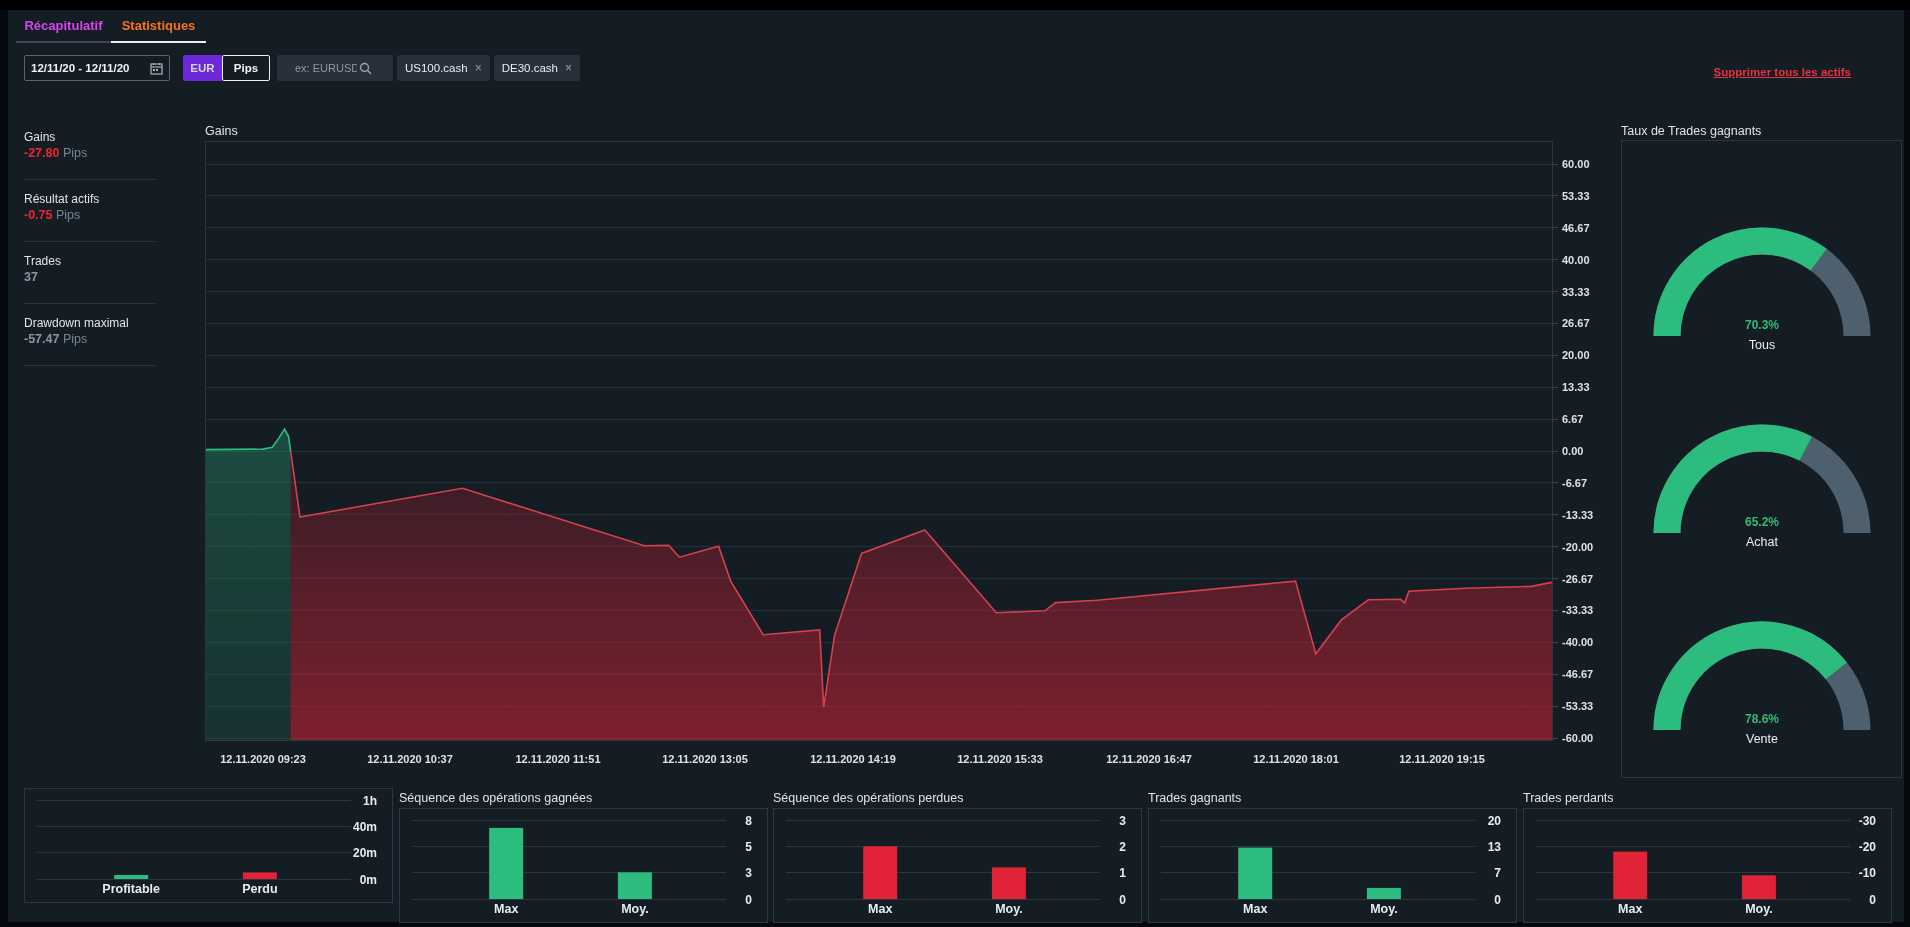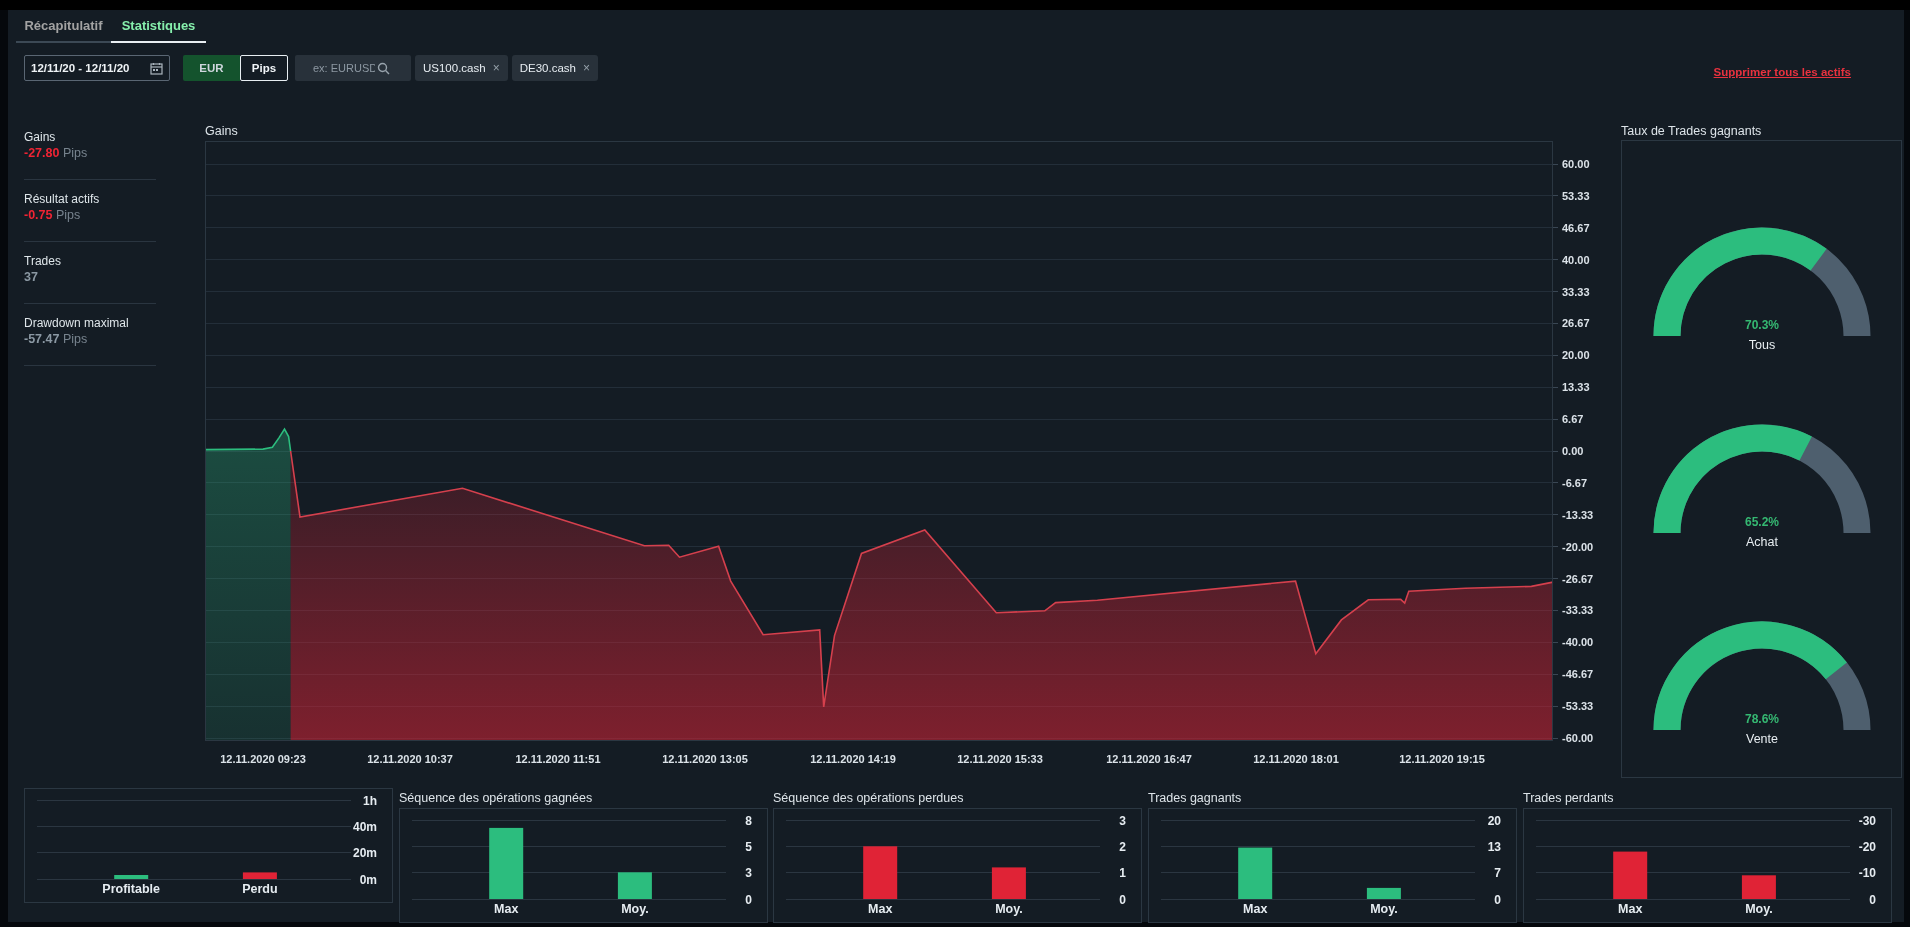--- a/index.html
+++ b/index.html
@@ -5,31 +5,31 @@
   html,body{margin:0;padding:0;background:#05080c;}
   body{width:1910px;height:927px;position:relative;overflow:hidden;
        font-family:"Liberation Sans","DejaVu Sans",sans-serif;color:#e7edf2;}
   .app{position:absolute;left:8px;top:0;width:1896px;height:922px;background:#141c24;}
   .topstrip{position:absolute;left:0;top:0;width:1910px;height:10px;background:#000;z-index:9;}
 
   
   .tabs{position:absolute;left:8px;top:12px;height:32px;display:flex;}
   .tab{width:95px;text-align:center;font-size:13px;font-weight:bold;line-height:28px;cursor:pointer;}
   .tab .underline{height:2px;margin-top:1px;}
-  .tab.inactive{color:#a3a3a3;}
+  .tab.inactive{color:#d946ef;}
   .tab.inactive .underline{background:#3c4955;}
-  .tab.active{color:#86efac;}
+  .tab.active{color:#f97316;}
   .tab.active .underline{background:#e9eef2;}
 
   
   .filters{position:absolute;left:16px;top:55px;height:26px;display:flex;align-items:center;}
   .datebox{width:132px;height:24px;border:1px solid #5a6673;border-radius:2px;display:flex;align-items:center;
            padding:0 6px;font-size:11.5px;font-weight:bold;color:#eef2f5;justify-content:space-between;}
   .seg{display:flex;margin-left:13px;}
-  .btn-eur{width:57px;height:26px;background:#14532d;color:#cfd7dd;font-size:11.5px;font-weight:bold;
+  .btn-eur{width:39px;height:26px;background:#6d28d9;color:#cfd7dd;font-size:11.5px;font-weight:bold;
            display:flex;align-items:center;justify-content:center;border-radius:2px 0 0 2px;}
   .btn-pips{width:46px;height:24px;border:1px solid #e8eef2;border-radius:2px;color:#f0f4f7;font-size:11.5px;
             font-weight:bold;display:flex;align-items:center;justify-content:center;}
   .searchbox{margin-left:7px;width:84px;height:26px;background:#28313a;border-radius:2px;display:flex;
              align-items:center;padding:0 16px;}
   .searchbox input{background:transparent;border:none;outline:none;width:62px;font-size:11px;color:#c6cdd4;
              font-family:inherit;}
   .searchbox input::placeholder{color:#8d98a2;}
   .chip{margin-left:4px;height:26px;background:#28313a;border-radius:3px;display:flex;align-items:center;
         padding:0 8px;font-size:11.5px;color:#e7edf2;}

